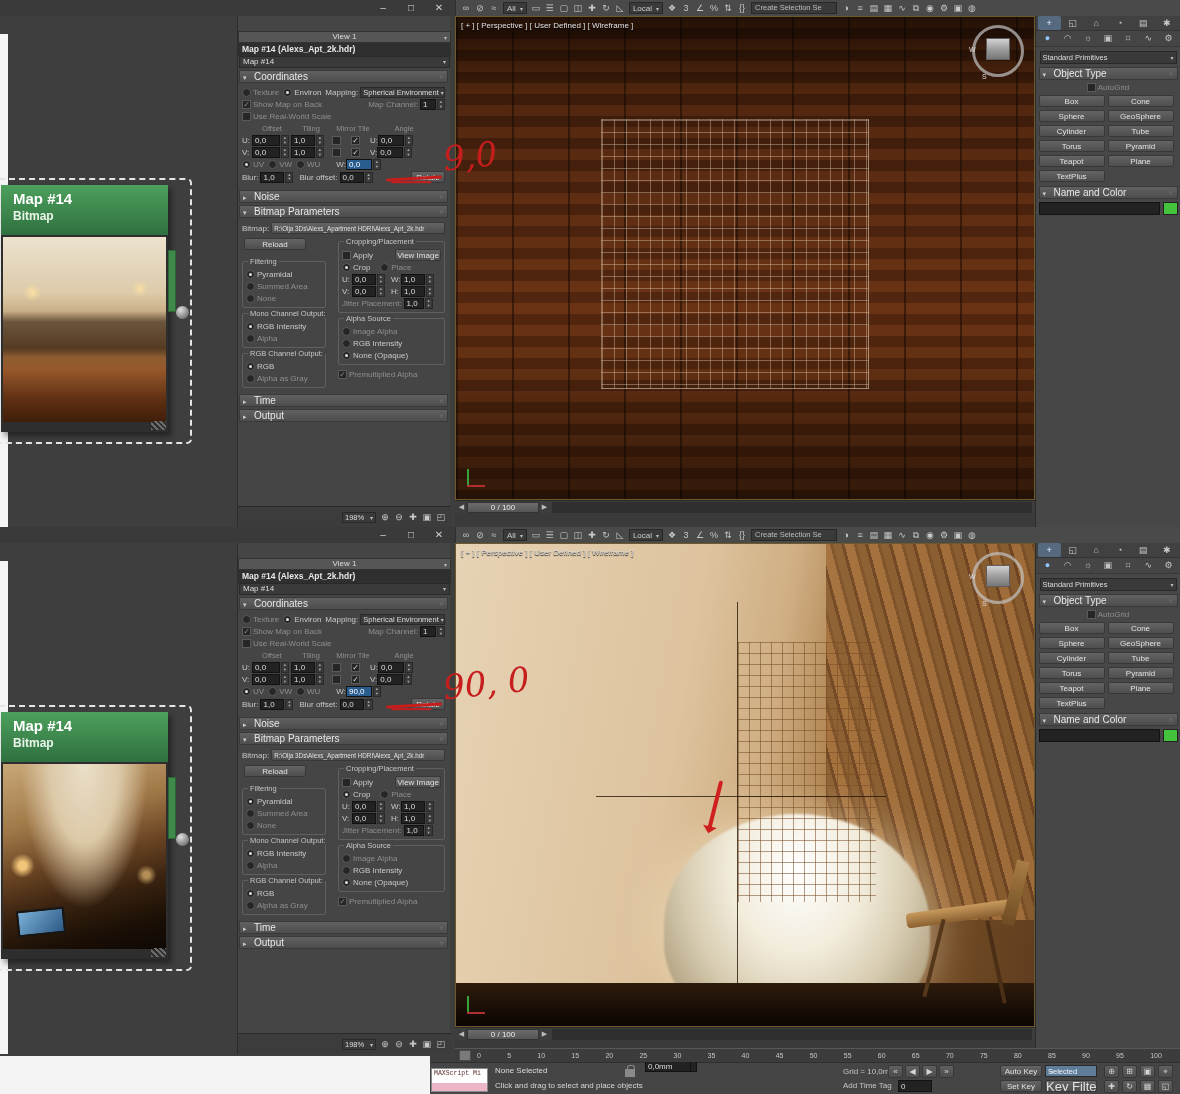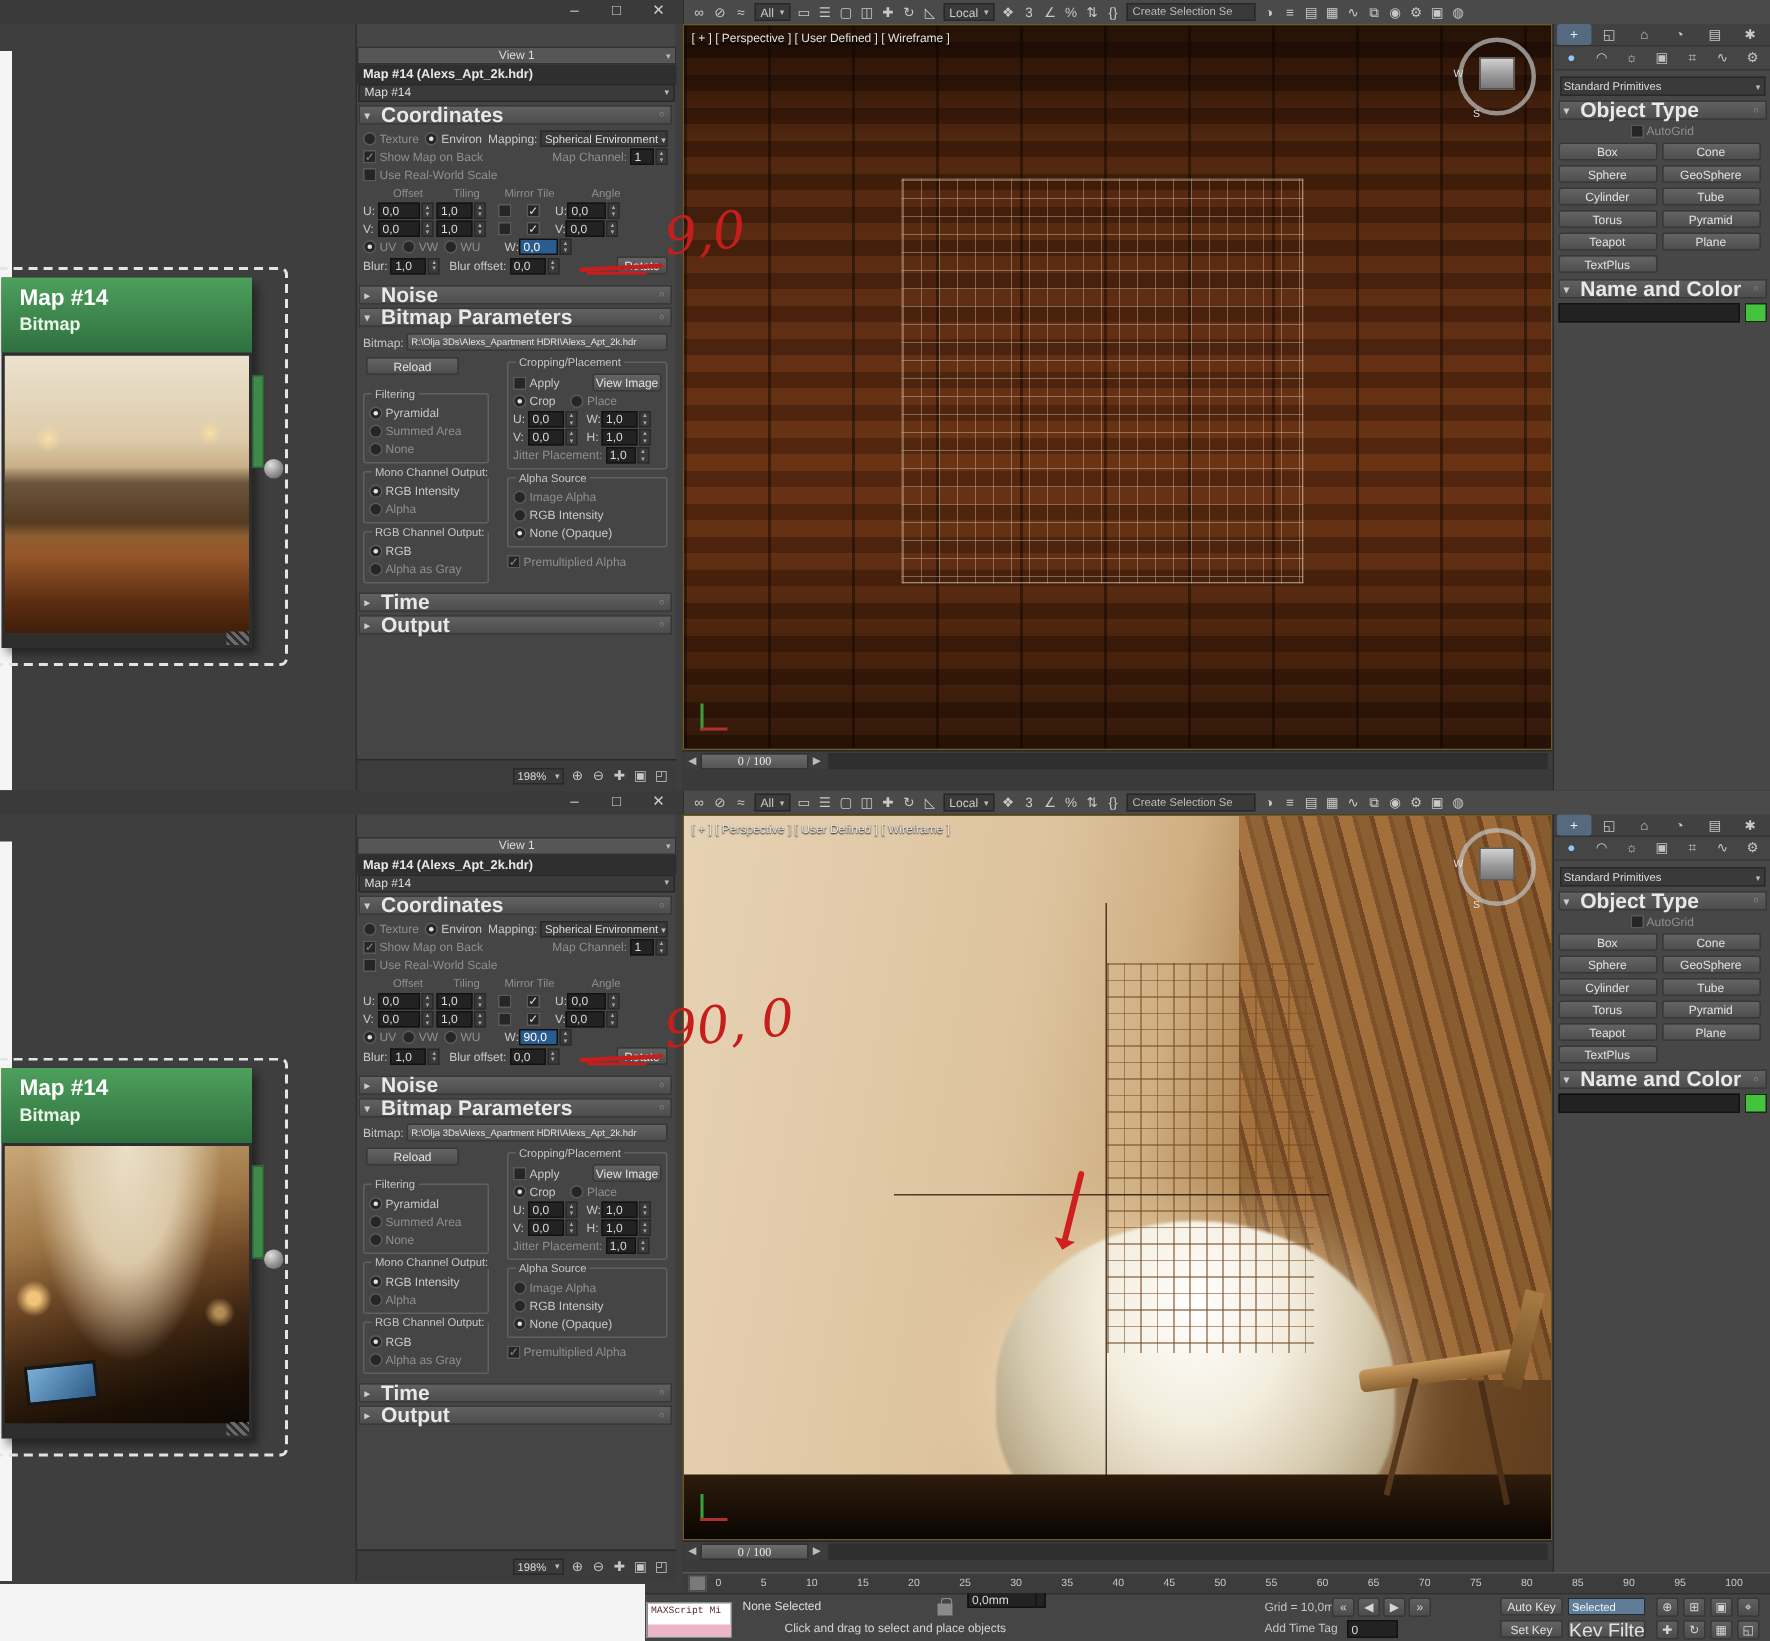--- a/index.html
+++ b/index.html
@@ -46,21 +46,21 @@
 .node-ball{position:absolute;right:3px;top:128px;width:13px;height:13px;border-radius:50%;background:radial-gradient(circle at 35% 30%,#e0e0e0,#8a8a8a 60%,#555);}
 
 
 .params{position:absolute;left:237px;top:16px;width:213px;height:511px;background:#454545;border-left:1px solid #2c2c2c;}
 .view-tab{position:absolute;left:0;top:15px;width:213px;height:12px;background:#565656;border:1px solid #333;color:#ddd;font-size:8px;text-align:center;line-height:10px;}
 .vt-arrow{position:absolute;right:3px;top:1px;font-size:6px;color:#bbb;}
 .params-title{position:absolute;left:0;top:27px;width:213px;height:13px;background:#2f2f2f;color:#e8e8e8;font-weight:bold;font-size:8.5px;line-height:13px;padding-left:4px;white-space:nowrap;overflow:hidden;}
 .map-combo{position:absolute;left:1px;top:40px;width:211px;height:12px;background:#3a3a3a;border:1px solid #292929;color:#ddd;font-size:8px;line-height:10px;padding:0 3px;display:flex;align-items:center;justify-content:space-between;}
 .rollouts{position:absolute;left:1px;top:54px;width:209px;bottom:18px;overflow:hidden;}
 .rollout{margin-bottom:2px;}
-.ro-head{height:13px;background:linear-gradient(180deg,#616161,#4d4d4d);border:1px solid #393939;color:#e8e8e8;font-weight:bold;font-size:14px;line-height:11px;padding-left:14px;position:relative;white-space:nowrap;}
+.ro-head{height:13px;background:linear-gradient(180deg,#616161,#4d4d4d);border:1px solid #393939;color:#e8e8e8;font-weight:normal;font-size:10px;line-height:11px;padding-left:14px;position:relative;white-space:nowrap;}
 .ro-head::before{content:"▾";position:absolute;left:3px;top:1px;font-size:7px;color:#ccc;}
 .ro-head.closed::before{content:"▸";}
 .ro-head::after{content:"○";position:absolute;right:4px;top:1px;font-size:6px;color:#9a9a9a;}
 .ro-body{padding:3px 3px 4px;position:relative;}
 .row{display:flex;align-items:center;margin:1px 0;font-size:8px;color:#c9c9c9;min-height:11px;}
 .gray{color:#8f8f8f;}
 .lb{white-space:nowrap;}
 .radio{width:9px;height:9px;border-radius:50%;background:#262626;border:1px solid #5a5a5a;display:inline-block;position:relative;flex:none;margin-right:2px;}
 .radio.on::after{content:"";position:absolute;left:2px;top:2px;width:3px;height:3px;border-radius:50%;background:#e2e2e2;}
 .chk{width:9px;height:9px;background:#262626;border:1px solid #5a5a5a;display:inline-block;position:relative;flex:none;margin-right:2px;font-size:8px;color:#ddd;line-height:8px;text-align:center;}
@@ -124,21 +124,21 @@
 .vp-arrow::after{content:"";position:absolute;left:-5px;bottom:-9px;border:7px solid transparent;border-top-color:#cf1f1f;}
 .vp-label{position:absolute;left:5px;top:4px;font-size:8px;color:#e2e2e2;z-index:5;text-shadow:0 1px 1px #000;}
 .viewcube{position:absolute;right:10px;top:8px;width:52px;height:52px;z-index:6;}
 .vc-ring{position:absolute;inset:0;border:3px solid rgba(195,195,195,.7);border-radius:50%;}
 .vc-cube{position:absolute;left:14px;top:13px;width:24px;height:22px;background:linear-gradient(180deg,#d2d2d2,#9a9a9a 55%,#777);border:1px solid #5e5e5e;}
 .vc-w{position:absolute;left:-3px;top:21px;font-size:7px;color:#ddd;}
 .vc-s{position:absolute;left:10px;bottom:-3px;font-size:7px;color:#ddd;}
 .axis{position:absolute;left:8px;bottom:10px;width:26px;height:26px;z-index:5;}
 .ax-v{position:absolute;left:3px;bottom:2px;width:2px;height:18px;background:#3aa03a;}
 .ax-h{position:absolute;left:3px;bottom:2px;width:18px;height:2px;background:#b03030;}
-.timeslider{position:absolute;left:0;top:484px;width:580px;height:13px;background:#3d3d3d;border-top:1px solid #2a2a2a;display:flex;align-items:center;padding:0 1px;font-family:Liberation Serif, serif;}
+.timeslider{position:absolute;left:0;top:484px;width:580px;height:13px;background:#3d3d3d;border-top:1px solid #2a2a2a;display:flex;align-items:center;padding:0 1px;}
 .ts-arrow{width:11px;text-align:center;font-size:7px;color:#bbb;flex:none;}
 .ts-btn{min-width:72px;height:11px;background:linear-gradient(180deg,#6c6c6c,#555);border:1px solid #333;color:#ececec;font-size:8px;line-height:10px;text-align:center;flex:none;}
 .ts-track{flex:1;height:11px;background:#2f2f2f;margin:0 2px;}
 .vp-filler{position:absolute;left:0;top:497px;width:580px;height:14px;background:#3a3a3a;}
 
 
 .cmd{position:absolute;left:1035px;top:16px;width:145px;height:511px;background:#474747;border-left:1px solid #2c2c2c;font-size:8px;color:#ccc;}
 .cmd-tabs{display:flex;height:15px;align-items:center;gap:1px;padding:0 2px;background:#414141;border-bottom:1px solid #333;}
 .cmd-tab{flex:1;text-align:center;font-size:9px;color:#c8c8c8;line-height:14px;}
 .cmd-tab:first-child{background:#55697f;color:#eaf2fa;border-radius:2px;}
@@ -161,21 +161,21 @@
 .tl-tick{flex:none;}
 .statusbar{position:absolute;left:0;top:1062px;width:1180px;height:32px;background:#454545;border-top:1px solid #303030;z-index:23;font-size:8px;color:#cfcfcf;padding-left:48px;}
 .sb-white{position:absolute;left:0;top:1056px;width:430px;height:38px;background:#f4f4f4;z-index:25;}
 .maxscript{position:absolute;left:431px;top:1068px;width:57px;height:24px;background:#fff;border:1px solid #8a8a8a;z-index:26;overflow:hidden;}
 .ms-text{font-size:6.5px;color:#5a3030;padding:1px 0 0 2px;font-family:"Liberation Mono",monospace;white-space:nowrap;}
 .ms-strip{position:absolute;left:0;bottom:0;width:100%;height:8px;background:#ecb6c8;}
 .statusbar span{position:absolute;white-space:nowrap;}
 .sb-sel{left:495px;top:3px;color:#dedede;}
 .sb-lock{left:625px;top:6px;width:10px;height:8px;background:#8a8a8a;}
 .sb-lock::before{content:"";position:absolute;left:2px;top:-4px;width:6px;height:5px;border:1px solid #8a8a8a;border-bottom:none;border-radius:3px 3px 0 0;}
-.sb-prompt{left:523px;top:18px;color:#d6d6d6;}
+.sb-prompt{left:495px;top:18px;color:#d6d6d6;}
 .sb-xyz{left:645px;top:3px;display:flex;gap:3px;align-items:center;}
 .sb-xyz .fld{height:12px;}
 .sb-grid{left:843px;top:4px;color:#c6c6c6;}
 .sb-tag{left:843px;top:18px;color:#c6c6c6;text-align:right;}
 .sb-transport{left:888px;top:2px;display:flex;gap:2px;}
 .sb-ic{position:static !important;width:15px;height:13px;background:linear-gradient(180deg,#606060,#4c4c4c);border:1px solid #383838;border-radius:2px;font-size:8px;line-height:12px;text-align:center;color:#d6d6d6;display:inline-block;}
 .sb-frame{left:898px;top:17px;width:34px;height:12px;}
 .sb-autokey{left:1000px;top:2px;width:42px;}
 .sb-selected{left:1045px;top:2px;width:52px;height:12px;background:#5f7d99;color:#eef4fa;}
 .sb-setkey{left:1000px;top:17px;width:42px;}

